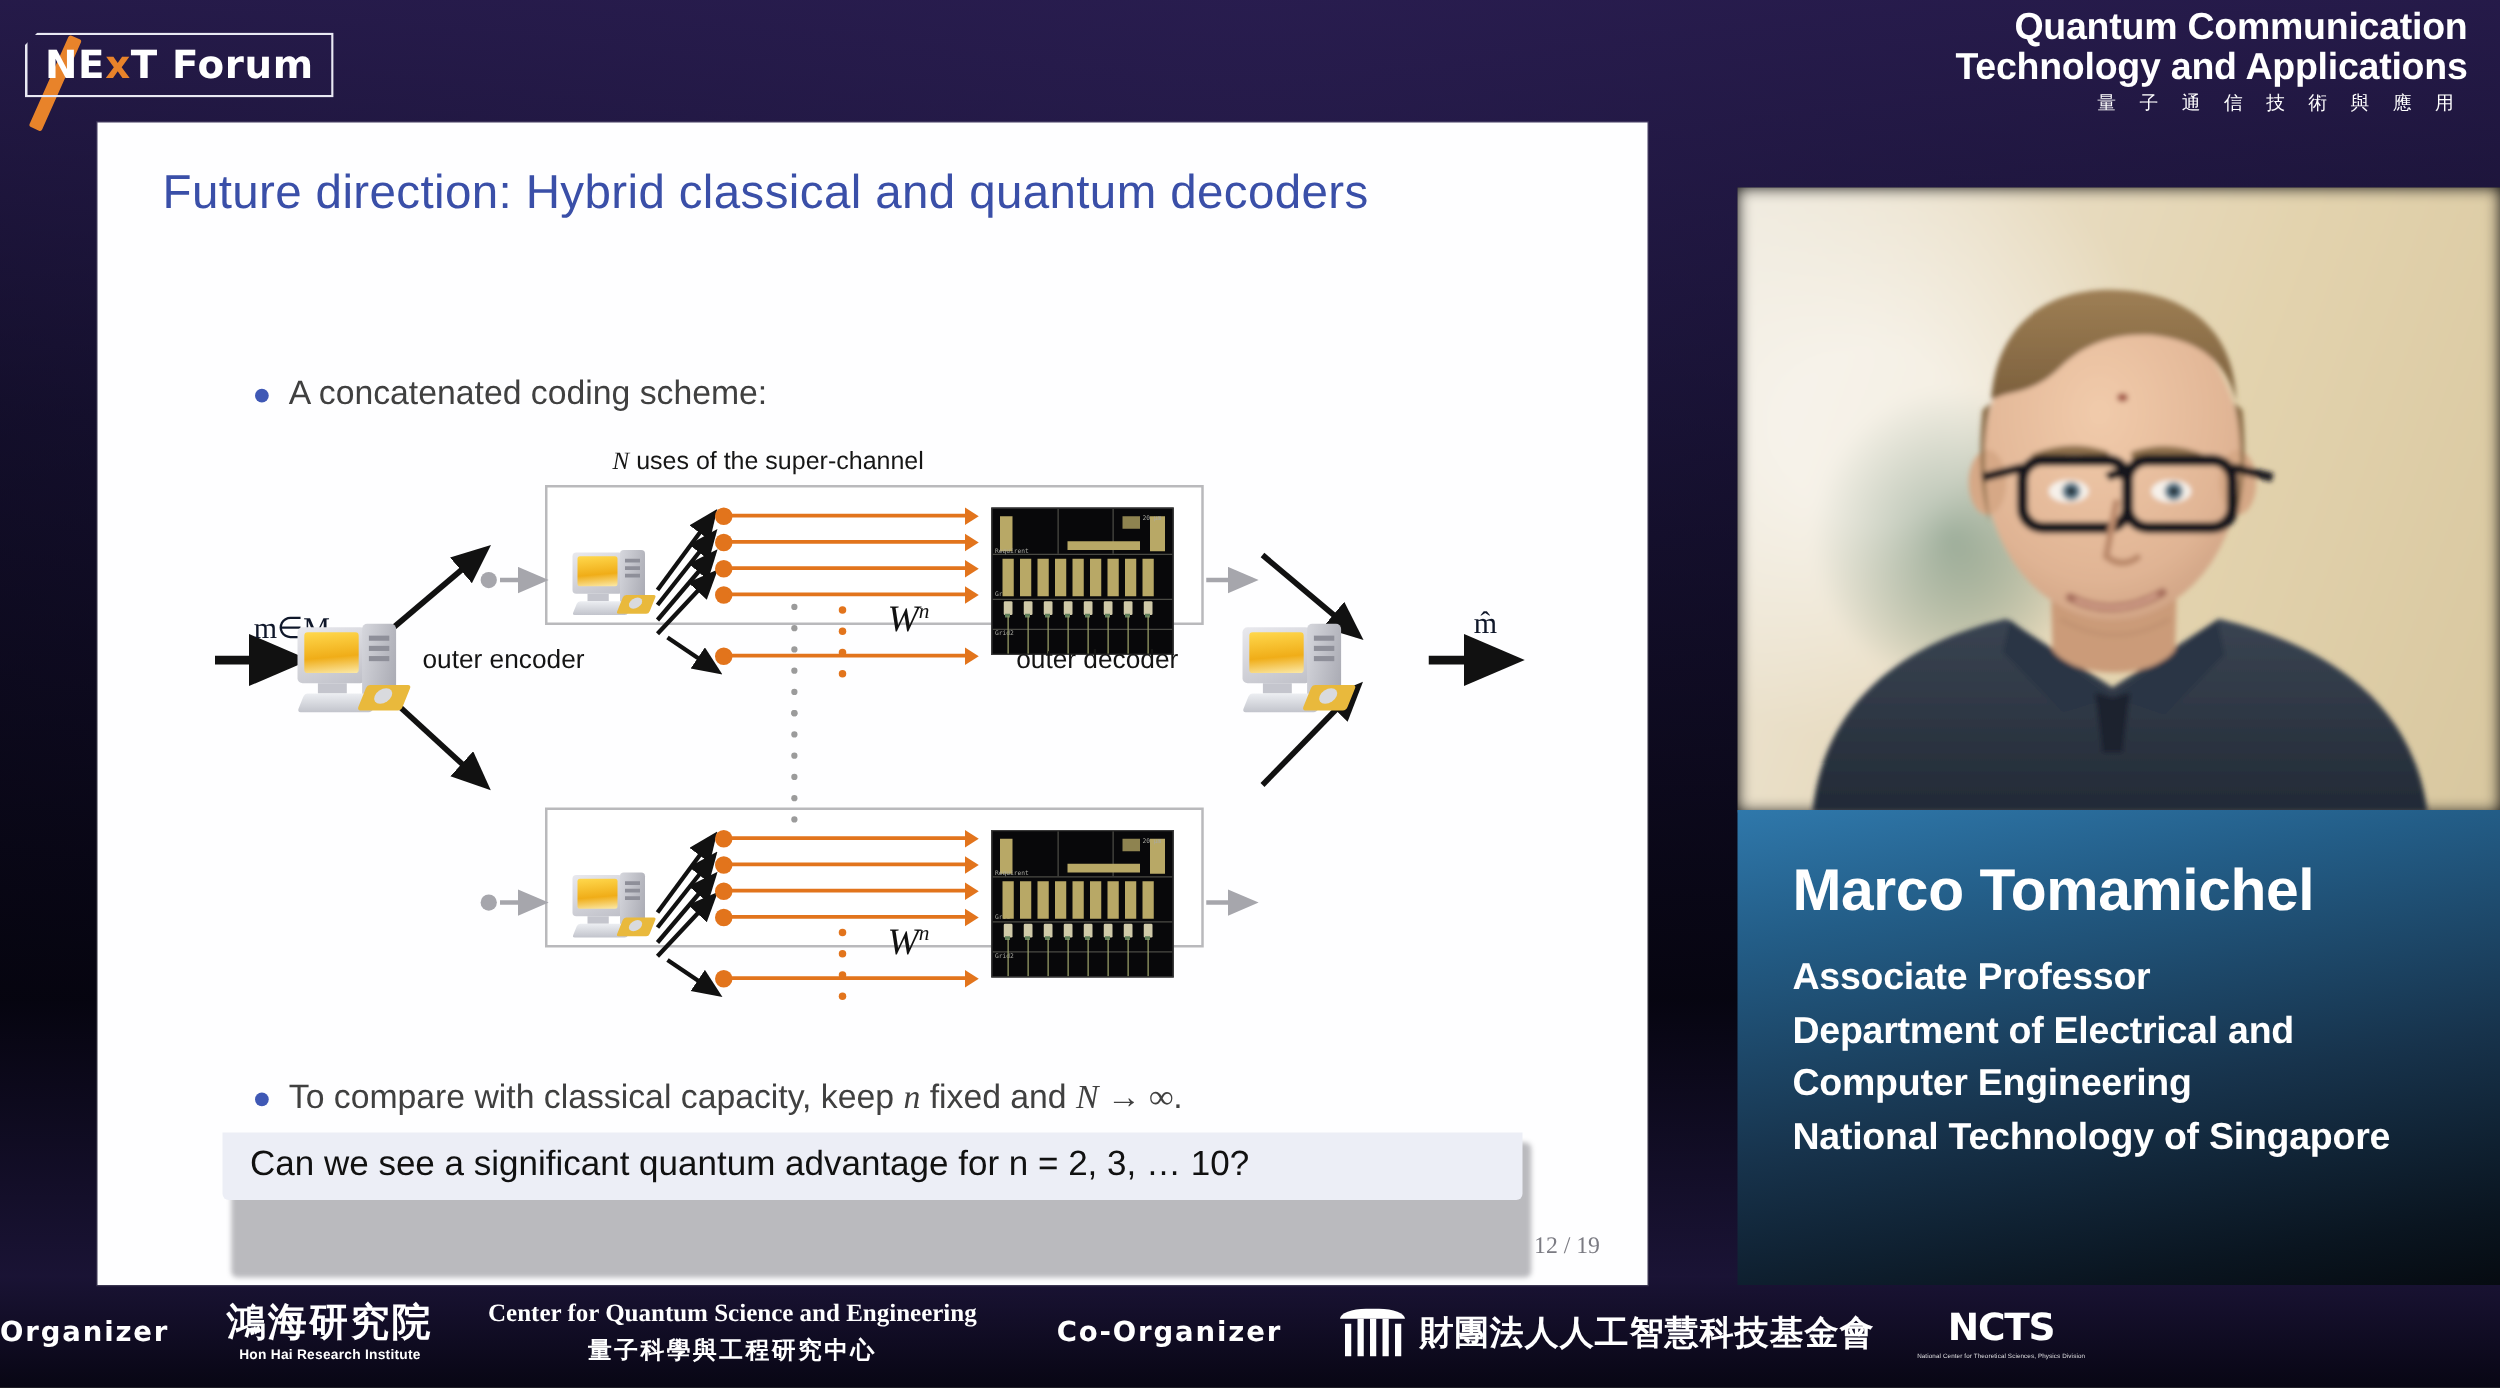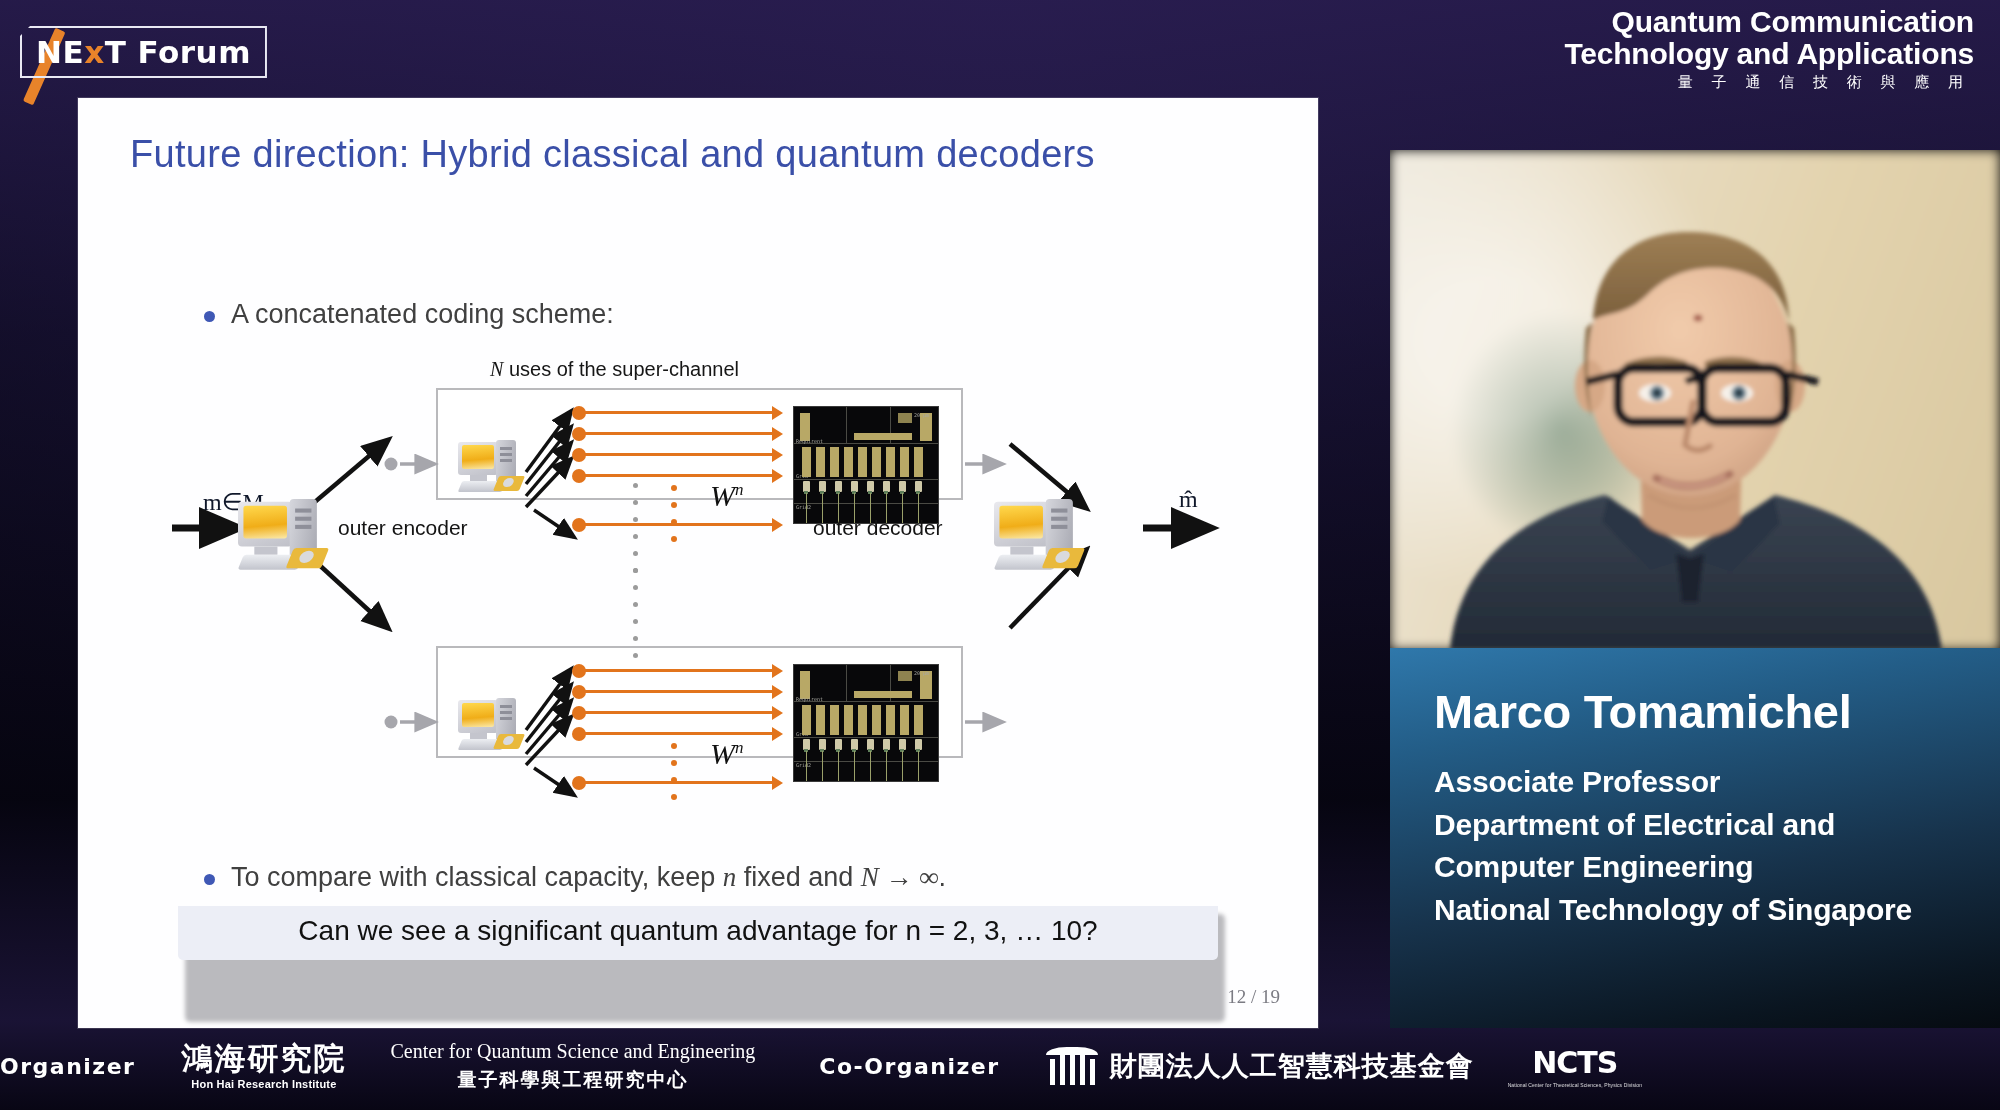--- a/index.html
+++ b/index.html
@@ -147,21 +147,20 @@
     background:rgba(30,30,40,.30); border-radius:5px; filter:blur(2px);
   }
   #oq-head{
     position:relative; background:linear-gradient(180deg,#cfcfcf,#bfbfbf);
     border-radius:5px 5px 0 0; padding:7px 22px 9px 22px;
   }
   #oq-head span{ color:#3a4fa8; font-size:31px; font-family:"Liberation Sans", sans-serif; }
   #oq-body{
     position:relative; background:#eceef6; border-radius:0 0 5px 5px;
     padding:9px 22px 13px 22px;
-    text-align:center;
   }
   #oq-body span{ color:#111; font-size:28px; font-family:"Liberation Sans", sans-serif; }
 
   #pagenum{
     position:absolute; right:38px; bottom:20px; color:#7b7b83; font-size:19px;
     font-family:"Liberation Serif", serif;
   }
 
   
   #video{
@@ -191,21 +190,21 @@
            display:flex; align-items:center; color:#fff; }
   #footer .word{ font-size:22px; font-weight:bold; letter-spacing:1.5px;
                  font-family:"DejaVu Sans", sans-serif; }
   .cjk{ font-family:"DejaVu Sans", sans-serif; }
 
   #hh{ margin-left:46px; text-align:center; }
   #hh .cn{ font-size:31px; font-weight:bold; letter-spacing:2px; line-height:1.05; }
   #hh .en{ font-size:11px; font-weight:bold; letter-spacing:.2px; margin-top:3px; }
 
   #cqse{ margin-left:44px; text-align:center; font-family:"Liberation Serif", serif; }
-  #cqse .en{ font-size:20px; font-weight:normal; line-height:1.1; }
+  #cqse .en{ font-size:20px; font-weight:bold; line-height:1.1; }
   #cqse .cn{ font-size:19px; font-weight:bold; letter-spacing:2px; margin-top:5px; }
 
   #aif{ margin-left:46px; display:flex; align-items:center; gap:12px; }
   #aif .mark{ width:52px; height:38px; position:relative; }
   #aif .mark i{ position:absolute; bottom:0; width:5px; background:#fff; }
   #aif .mark b{ position:absolute; left:0; top:0; width:52px; height:8px;
                 background:#fff; border-radius:26px 26px 0 0 / 10px 10px 0 0; }
   #aif .nm{ font-size:27px; font-weight:bold; letter-spacing:1px; }
 
   #ncts{ margin-left:34px; text-align:center; }

